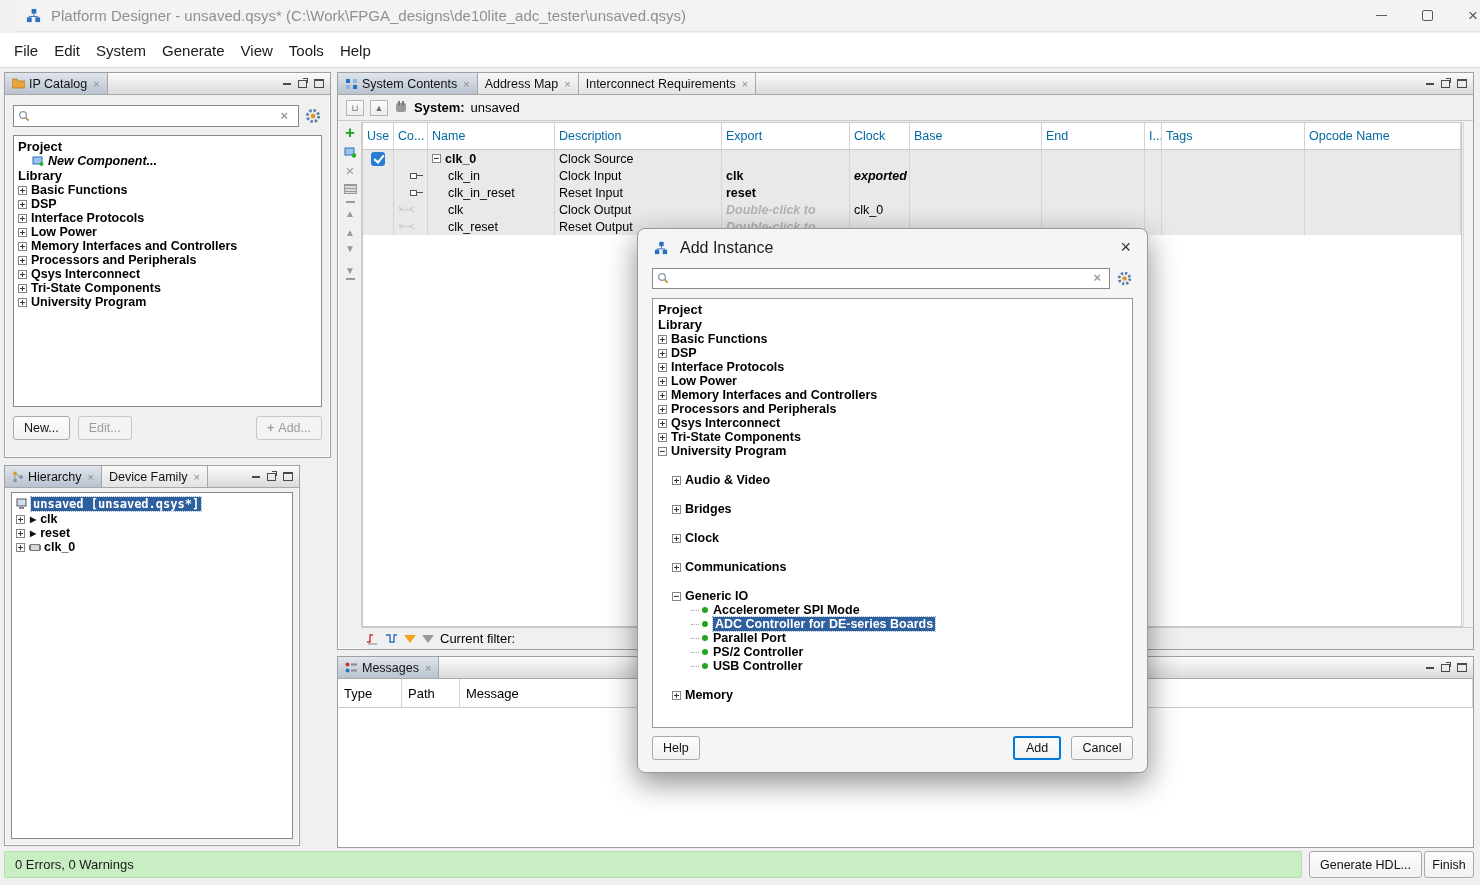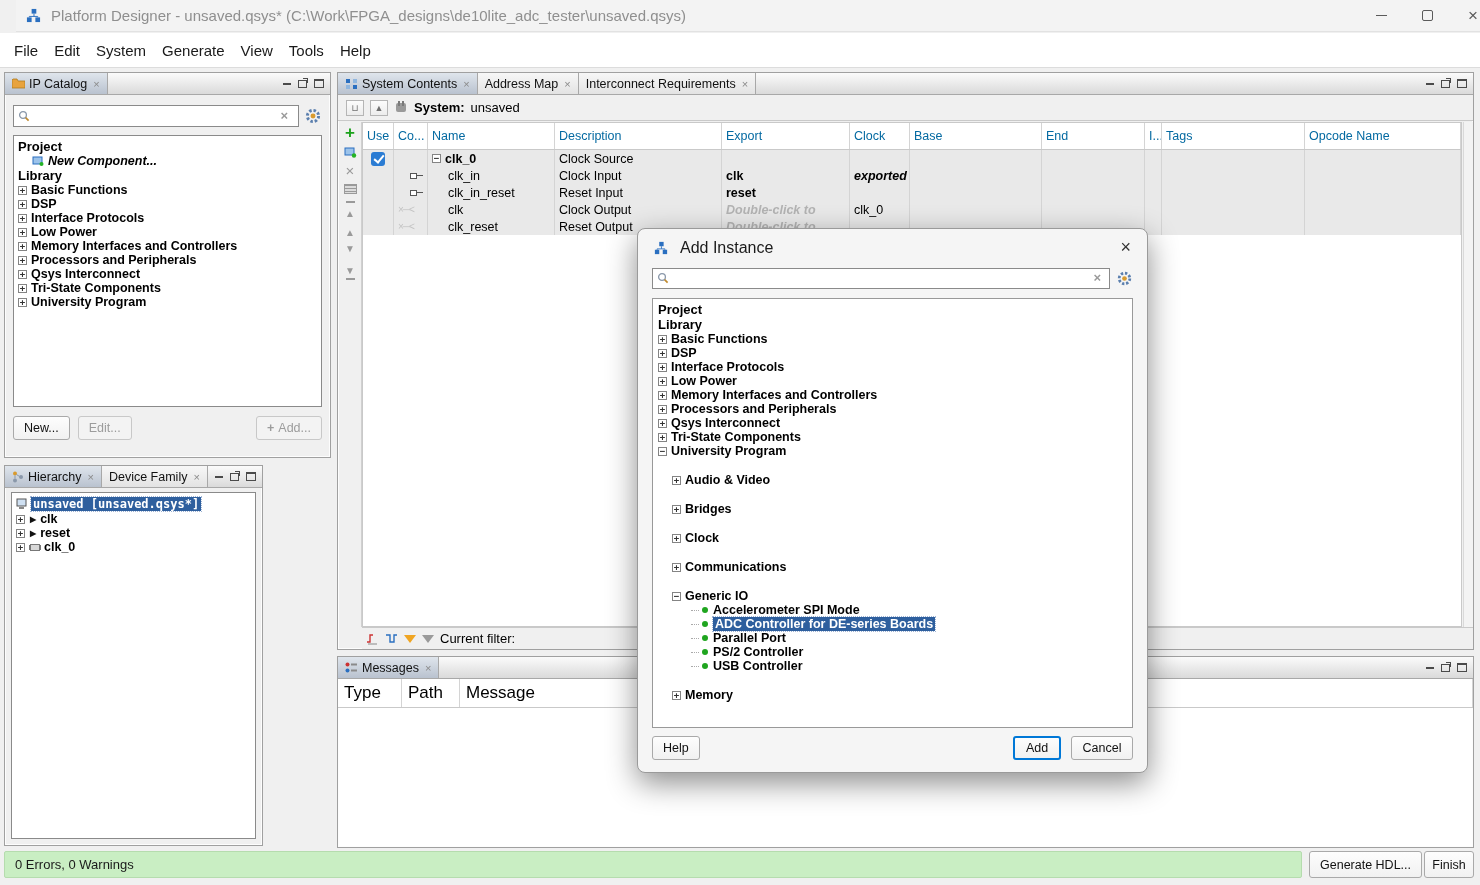--- a/index.html
+++ b/index.html
@@ -62,21 +62,21 @@
   .search-input { flex:1; height:22px; border:1px solid #8a8a8a; background:#fff; font-size:12px;
                   padding:0 20px 0 20px; }
   .mag { position:absolute; left:5px; top:5px; }
   .clear-x { position:absolute; right:34px; top:3px; color:#9a9a9a; font-size:13px; font-weight:bold; }
   .tree-box { margin:8px 8px 0 8px; border:1px solid #8a8a8a; background:#fff; padding:3px 4px; overflow:hidden; }
   #ip-tree { height:272px; }
   .ipc-buttons { display:flex; align-items:center; margin:9px 8px 0 8px; gap:8px; }
   .plus-gray { color:#9c9c9c; font-weight:bold; margin-right:4px; }
 
   
-  #hierarchy { left:4px; top:465px; width:259px; height:381px; }
+  #hierarchy { left:4px; top:465px; width:296px; height:381px; }
   #hier-box { position:absolute; left:6px; top:26px; right:6px; bottom:6px; border:1px solid #8a8a8a;
               background:#fff; padding:3px 4px; }
   .mono { font-family:"DejaVu Sans Mono", monospace; font-size:12px; }
   .arrow-glyph { color:#111; font-size:8px; margin:0 4px 0 1px; }
   .comp-glyph { width:10px; height:7px; border:1px solid #777; background:#d8d8d8; margin:0 4px 0 1px;
                 display:inline-block; flex:none; box-shadow:-2px 0 0 -1px #777, 2px 0 0 -1px #777; }
 
   
   #system-contents { left:337px; top:72px; width:1137px; height:578px; }
   .sys-head { height:26px; display:flex; align-items:center; gap:6px; padding-left:8px;
@@ -116,21 +116,21 @@
                 border-top:1px solid #c9c9c9; display:flex; align-items:center; gap:6px; padding-left:4px; }
   .funnel { width:0; height:0; border-left:6px solid transparent; border-right:6px solid transparent;
             border-top:8px solid #f0a522; position:relative; }
   .funnel.gray { border-top-color:#9a9a9a; }
   .funnel::after { content:""; position:absolute; left:-1.5px; top:-9px; width:3px; height:11px; }
   .filter-label { font-size:13px; font-weight:normal; }
 
   
   #messages { left:337px; top:656px; width:1137px; height:192px; }
   .msg-head { display:grid; grid-template-columns:64px 58px 1fr; border-bottom:1px solid #c9c9c9; background:#fff; }
-  .msg-head > div { height:28px; display:flex; align-items:center; padding:0 6px; font-size:17px;
+  .msg-head > div { height:28px; display:flex; align-items:center; padding:0 6px; font-size:13px;
                     border-right:1px solid #d4d4d4; }
   .msg-body { position:absolute; left:1px; right:1px; top:51px; bottom:1px; background:#fff; }
 
   
   #status-green { position:absolute; left:4px; top:851px; width:1298px; height:27px; background:#c9eec3;
                   border:1px solid #b5dcae; border-radius:2px; display:flex; align-items:center;
                   padding-left:10px; font-size:13px; color:#1a1a1a; }
   #gen-hdl-btn { position:absolute; left:1309px; top:851px; height:27px; }
   #finish-btn { position:absolute; left:1424px; top:851px; height:27px; width:50px; }
 

